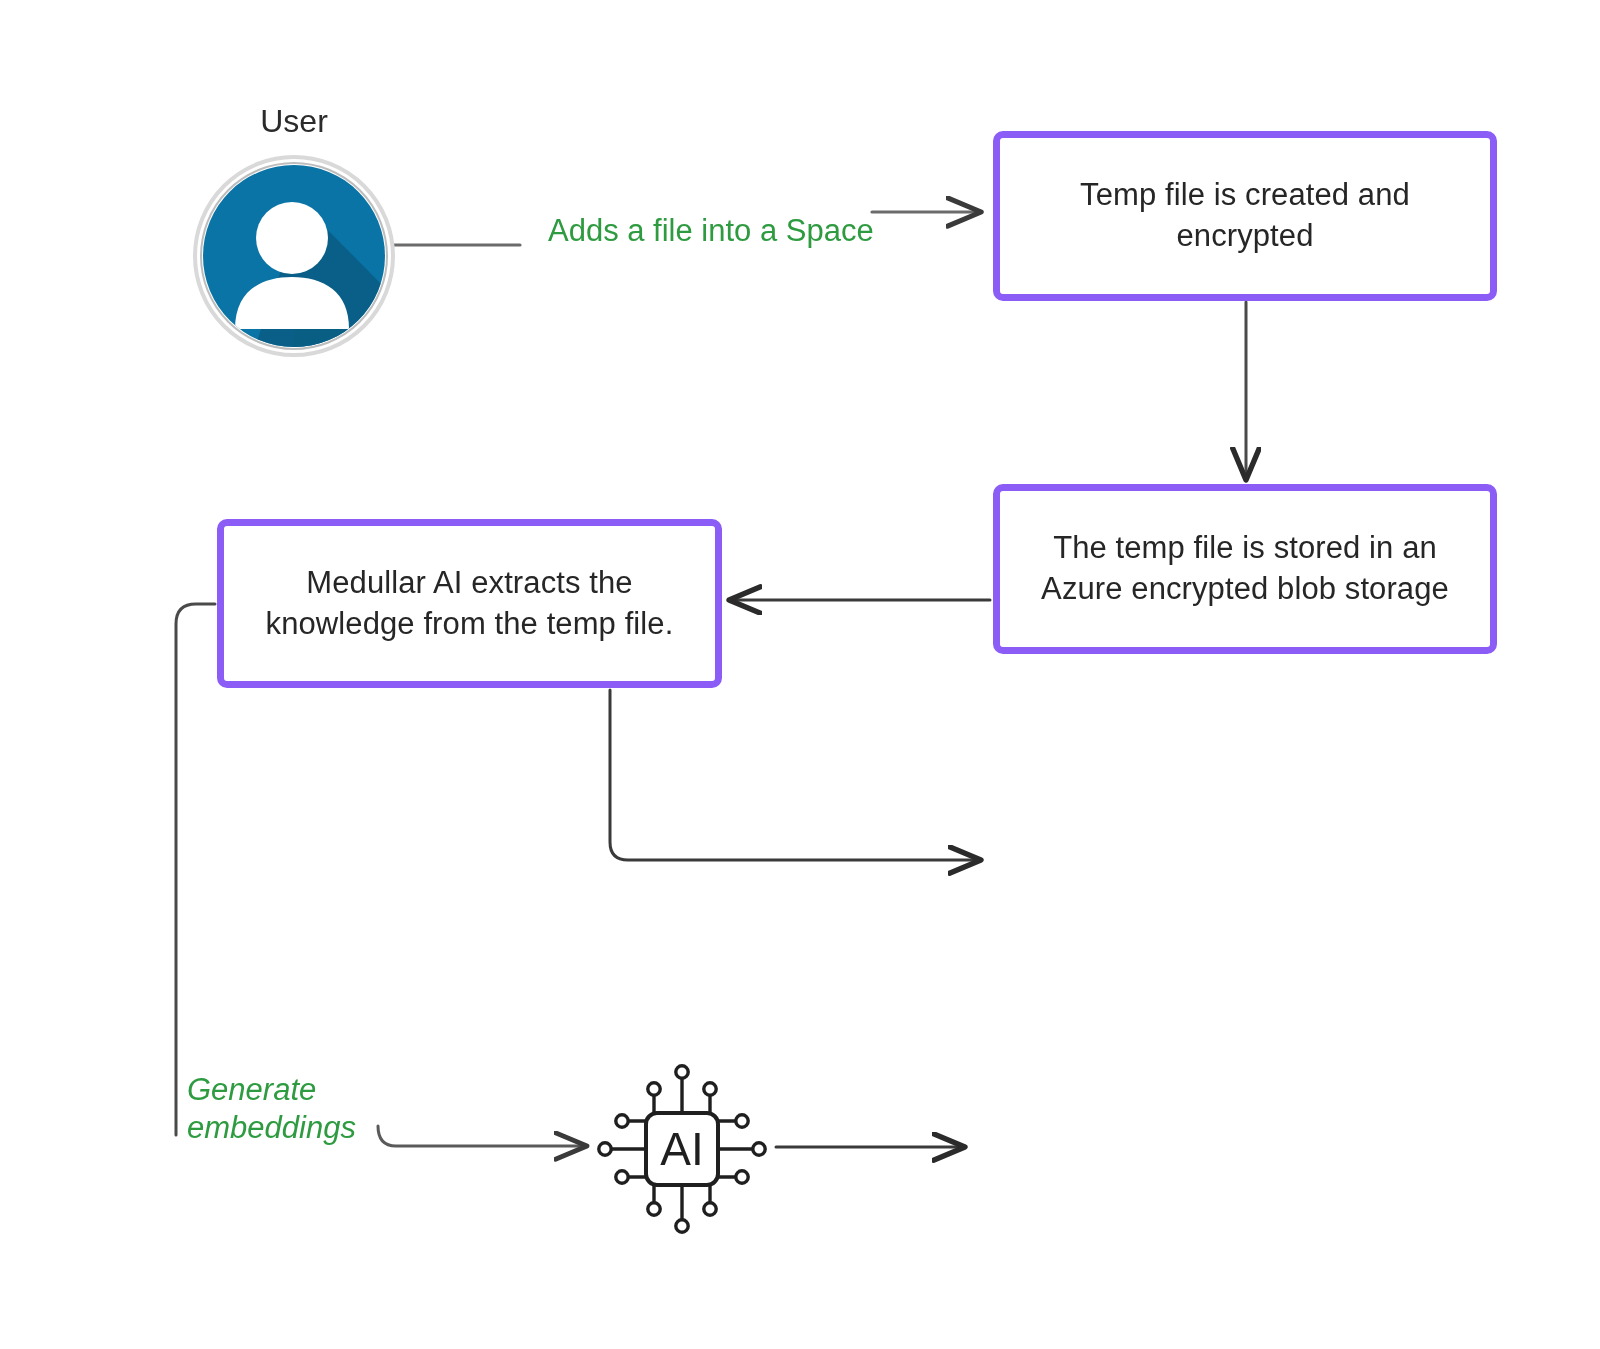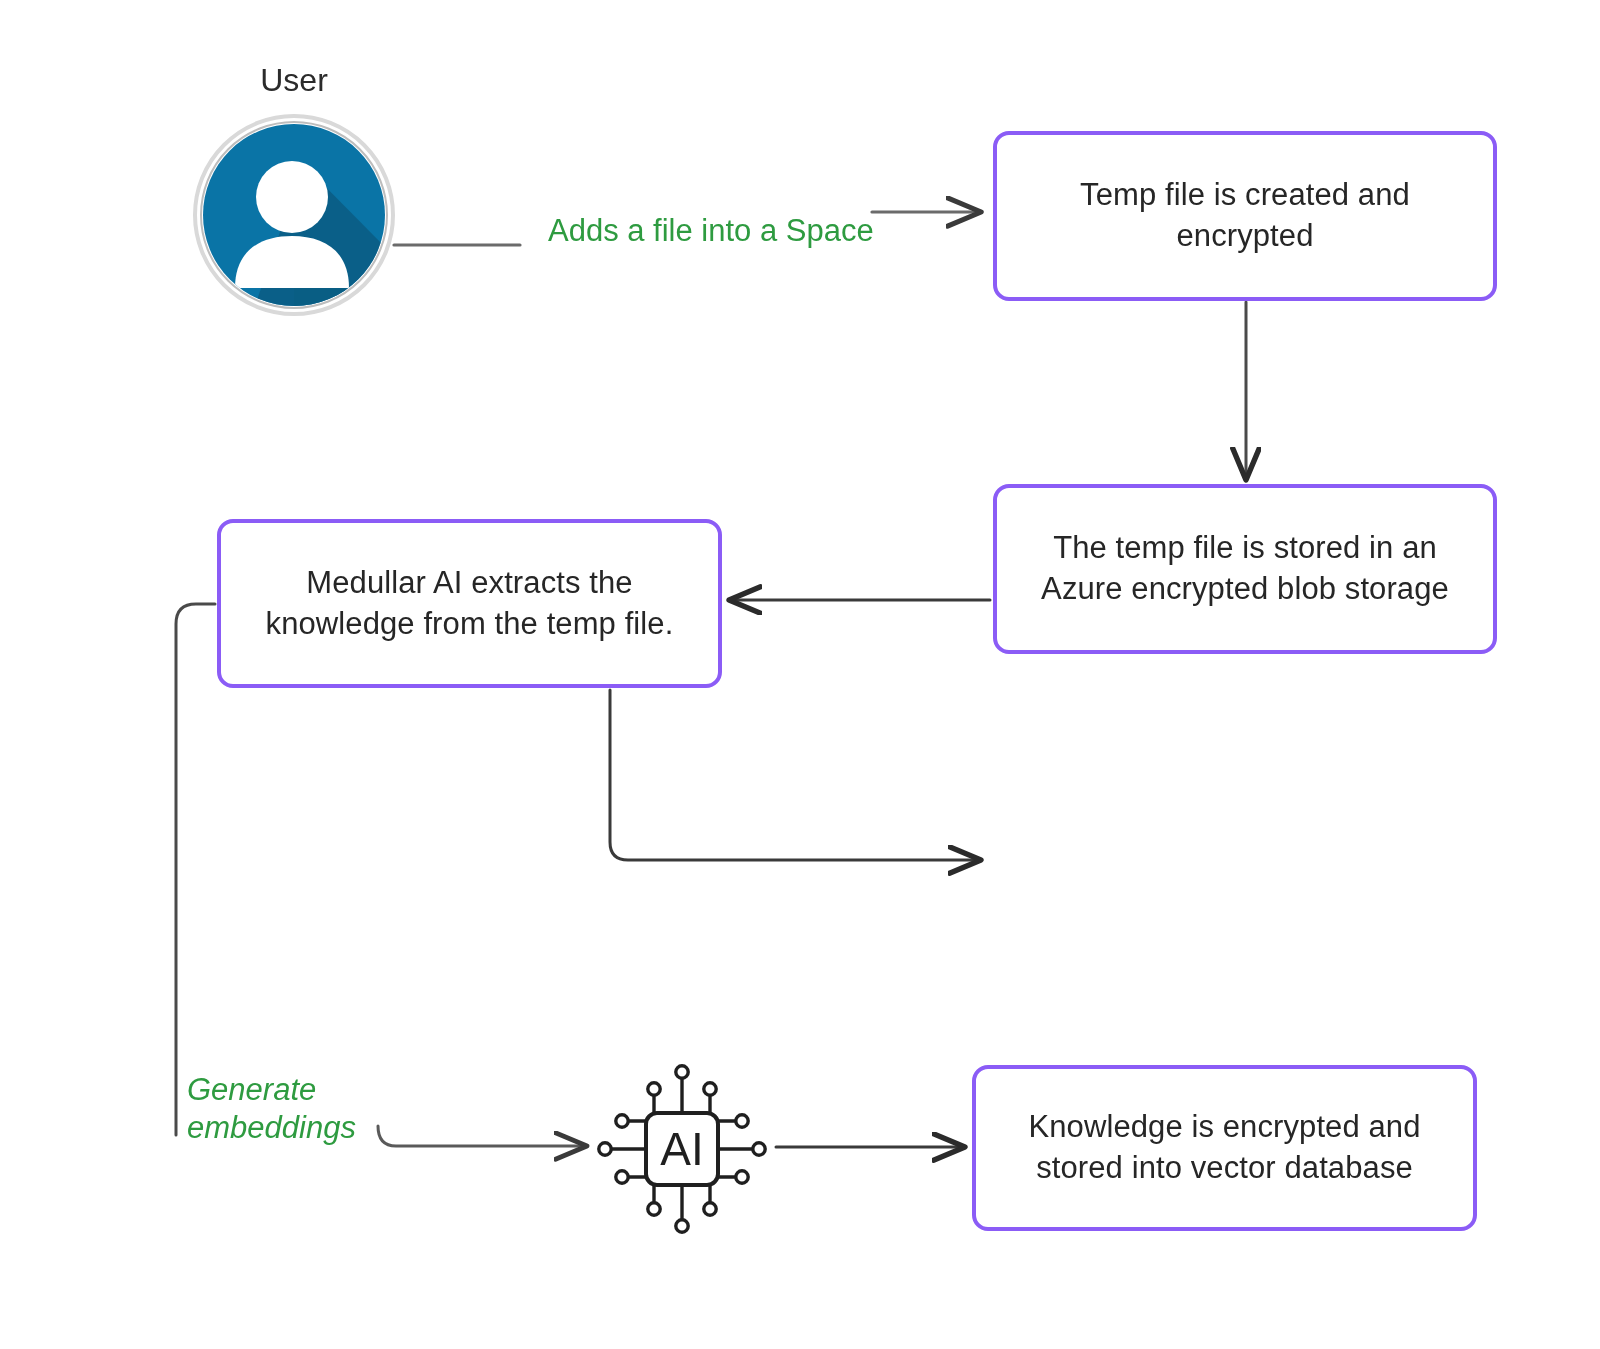--- a/index.html
+++ b/index.html
@@ -32,22 +32,22 @@
     height: 1349px;
     pointer-events: none;
   }
   .layer > * { pointer-events: auto; }
 
   
   .node-box {
     position: absolute;
     box-sizing: border-box;
     background: #ffffff;
-    border: 4px solid #8b5cf6;
-    border-radius: 16px;
+    border: 7px solid #8b5cf6;
+    border-radius: 10px;
     display: flex;
     align-items: center;
     justify-content: center;
     text-align: center;
     padding: 10px 26px;
     font-size: 31px;
     line-height: 1.32;
     color: #262626;
     letter-spacing: .1px;
   }
@@ -75,20 +75,21 @@
     position: absolute;
     left: 186px;
     top: 62px;
   }
   #user-label {
     font-size: 32px;
     color: #2b2b2b;
     text-align: center;
     width: 216px;
     margin-bottom: 13px;
+    margin-top: 41px;
   }
   #user-avatar {
     width: 206px;
     height: 206px;
     display: block;
     margin: 0 auto;
   }
 
   
   #ai-chip {
@@ -172,23 +173,20 @@
 
   <div class="node-box" id="box-blob-storage">
     <span class="node-text">The temp file is stored in an Azure encrypted blob storage</span>
   </div>
 
   <div class="node-box" id="box-extract">
     <span class="node-text">Medullar AI extracts the knowledge from the temp file.</span>
   </div>
 
 
-  <div class="node-box" id="box-vector-db">
-    <span class="node-text">Knowledge is encrypted and stored into vector database</span>
-  </div>
 
   <div class="edge-label" id="label-adds-file">Adds a file into a Space</div>
 
   <div class="edge-label" id="label-gen-embed">Generate
 embeddings</div>
 
   <svg id="ai-chip" viewBox="0 0 170 170" xmlns="http://www.w3.org/2000/svg">
     <g stroke="#1f1f1f" stroke-width="3.4" fill="none" stroke-linecap="round">
 
       <line x1="85" y1="10" x2="85" y2="51"></line>

